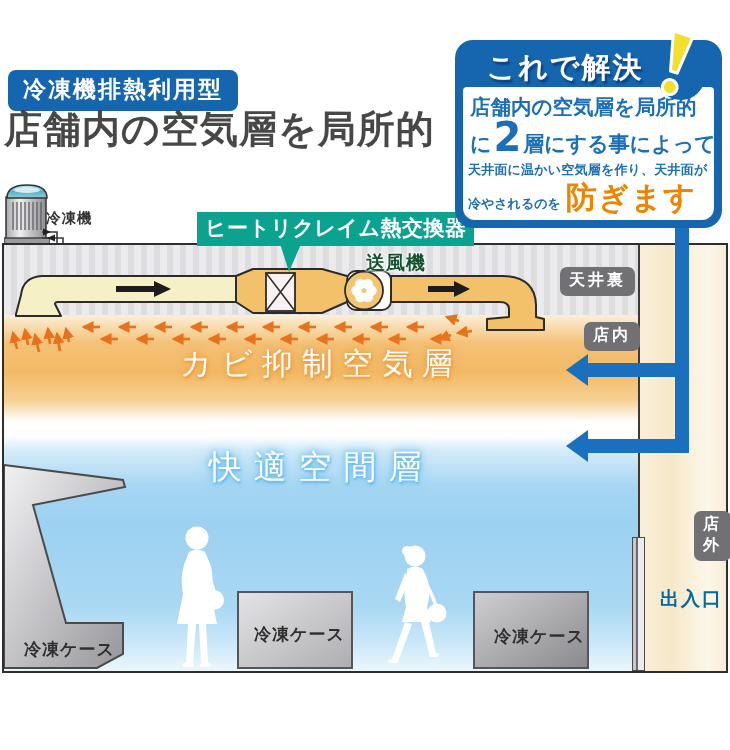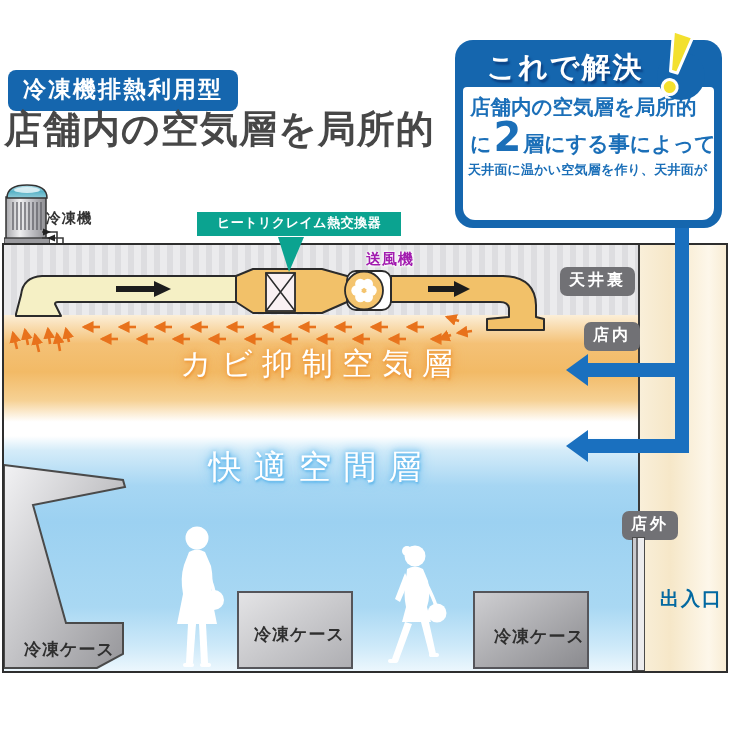--- a/index.html
+++ b/index.html
@@ -46,34 +46,34 @@
   .layer-label{position:absolute;left:0;width:634px;text-align:center;color:#fff;font-weight:400;z-index:8;}
   .layer-warm{top:98px;font-size:31px;letter-spacing:9px;
     text-shadow:0 0 5px #ef9d3e,0 0 10px #f0a54c,0 0 15px #f2ad58,1px 2px 2px #ee9838;}
   .layer-cool{top:200px;font-size:33px;letter-spacing:12px;
     text-shadow:0 0 5px #63b9ed,0 0 10px #7ac4f0,0 0 15px #8fcdf3,1px 2px 2px #5fb5ea;}
 
   .zone-badge{position:absolute;background:#717175;color:#fff;font-size:16px;font-weight:bold;
     letter-spacing:3px;text-align:center;border-radius:7px;padding:3px 9px 5px;z-index:10;}
   .zb-ceiling{left:556px;top:22px;font-family:Liberation Serif, serif;}
   .zb-inside{left:580px;top:77px;}
-  .zb-outside{left:618px;top:266px;}
+  .zb-outside{left:690px;top:266px;}
   .entrance{position:absolute;left:656px;top:341px;color:#0369a1;font-size:19px;font-weight:600;
     letter-spacing:2px;z-index:10;}
   .door{position:absolute;left:628px;top:292px;width:13px;height:134px;border:1.5px solid #4a4a4a;
     box-sizing:border-box;z-index:12;
     background:linear-gradient(90deg,#c9c9cd 0 3px,#6a6a6e 3px 4.5px,#ececee 4.5px 10px);}
   .case-label{position:absolute;color:#2f2f2f;font-size:17px;font-weight:600;letter-spacing:1px;z-index:9;}
 
   
   .fridge-label{left:46px;top:209px;color:#333;font-size:14.5px;font-weight:600;letter-spacing:1px;}
-  .hx-label{left:197px;top:212px;background:#0ba390;color:#fff;font-size:13px;font-weight:bold;
-    letter-spacing:.5px;padding:2px 20px 4px;z-index:15;}
+  .hx-label{left:197px;top:212px;background:#0ba390;color:#fff;font-size:21px;font-weight:bold;
+    letter-spacing:.5px;padding:2px 8px 4px;z-index:15;}
   .hx-pointer{left:274px;top:236px;z-index:14;}
-  .fan-label{left:366px;top:250px;color:#a21caf;font-size:15px;font-weight:600;letter-spacing:1px;
+  .fan-label{left:366px;top:250px;color:#14532d;font-size:19px;font-weight:600;letter-spacing:1px;
     text-shadow:0 0 3px #fff,0 0 3px #fff,0 0 3px #fff;z-index:15;}
   .connector-svg{left:560px;top:218px;z-index:30;}
 </style>
 </head>
 <body>
 
 <div id="canvas">
 
   <div class="abs type-badge">冷凍機排熱利用型</div>
   <div class="abs main-title">店舗内の空気層を局所的</div>
@@ -253,20 +253,24 @@
 
   <div class="abs callout">
     <div class="callout-panel">
       <div class="c-line1">店舗内の空気層を局所的</div>
       <div class="c-line2">
         <span>に</span>
         <span class="big2">2</span>
         <span>層にする事によって</span>
       </div>
       <div class="c-line3">天井面に温かい空気層を作り、天井面が</div>
+      <div class="c-line4row">
+        <span class="c-line4">冷やされるのを</span>
+        <span class="c-emph">防ぎます</span>
+      </div>
     </div>
     <div class="bump"></div>
     <div class="callout-title">これで解決</div>
     <svg class="excl-svg" width="52" height="74" viewBox="0 0 52 74">
       <g transform="rotate(10 26 37)" fill="#f3e02e" stroke="#ffffff" stroke-width="3" stroke-linejoin="round">
         <path d="M 17 6 L 37 9 L 28 47 L 21 46 Z"></path>
         <circle cx="23" cy="62" r="7.5"></circle>
       </g>
     </svg>
   </div>

